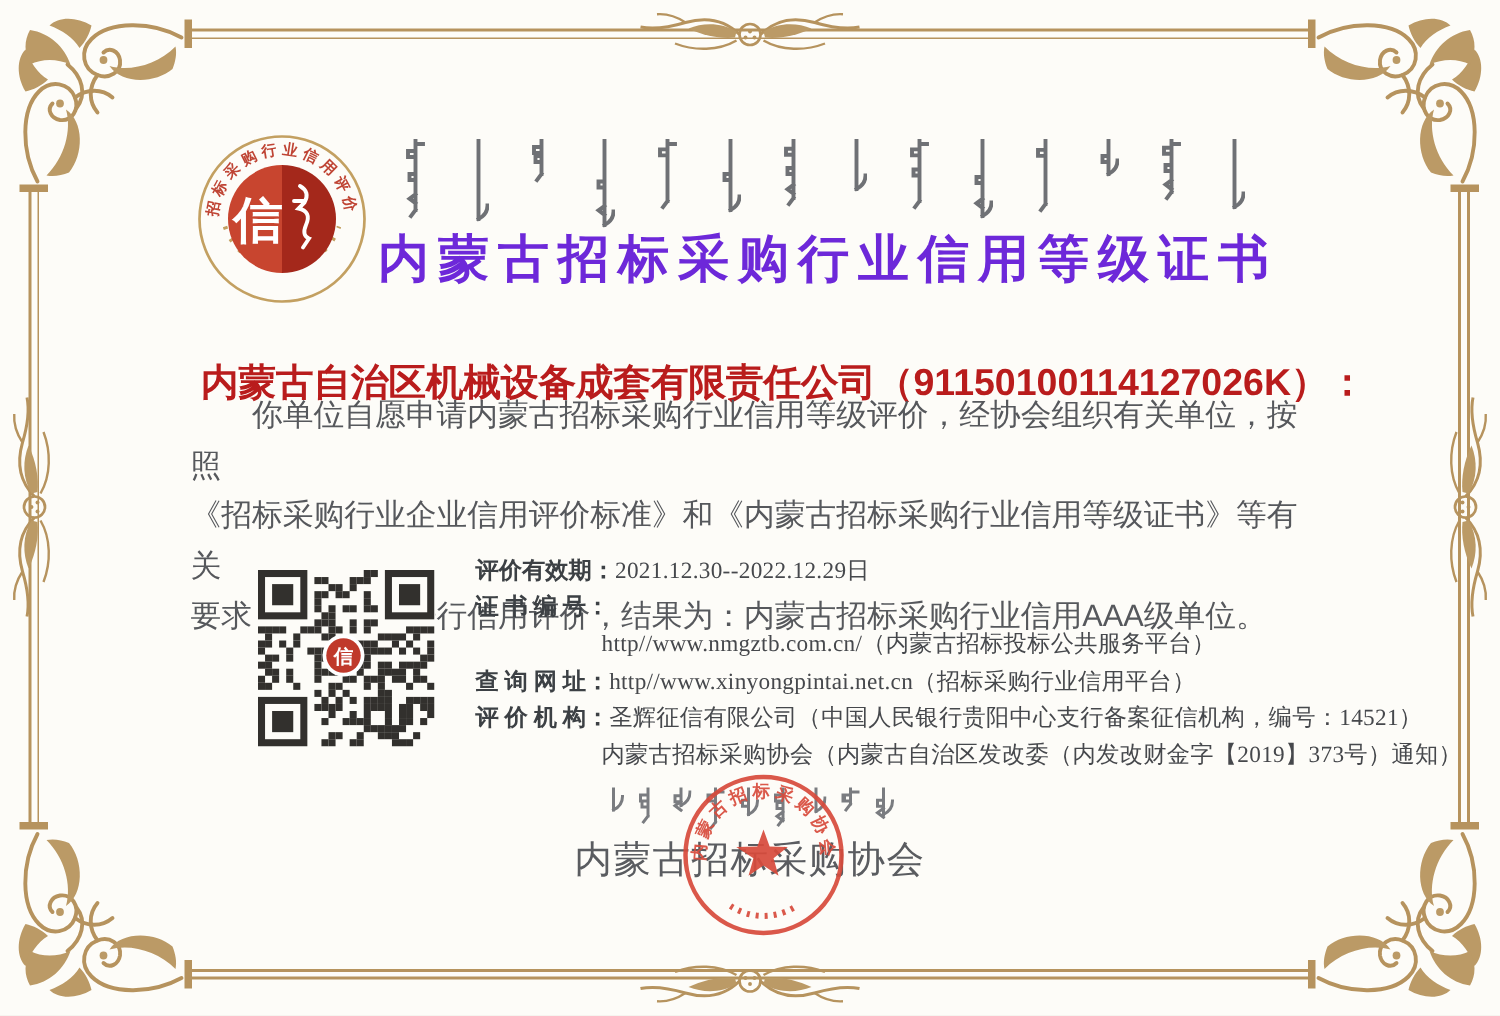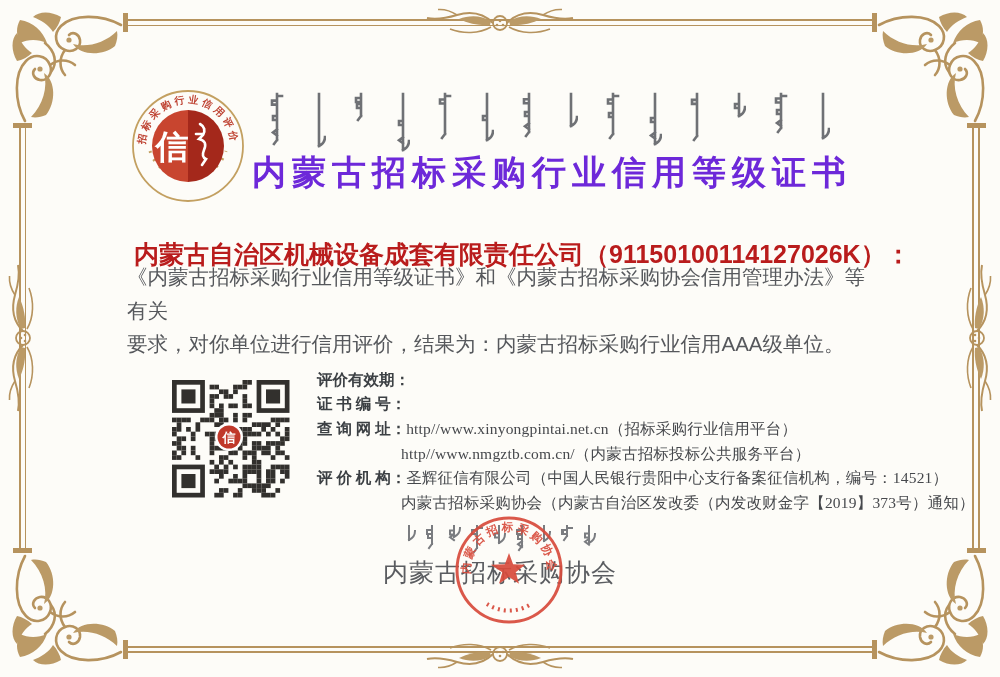--- a/index.html
+++ b/index.html
@@ -188,21 +188,22 @@
         <path d="M9,2 V36 M9,6.4799999999999995 h-5 v4 h5 M9,18 h-4 v4 h4 M9,4 h5 M9,28.080000000000002 l-4,3 l4,3 M9,36 l-3,4" fill="none" stroke="#6f7175" stroke-width="2.6" stroke-linecap="square"></path>
       </svg>
       <svg width="16" height="54" viewBox="0 0 16 54">
         <path d="M9,2 V46 M9,46 q6,-3 6,-9" fill="none" stroke="#6f7175" stroke-width="2.6" stroke-linecap="square"></path>
       </svg>
     </div>
 
   <h1 class="title">内蒙古招标采购行业信用等级证书</h1>
   <div class="company">内蒙古自治区机械设备成套有限责任公司（91150100114127026K）：</div>
   <div class="bodytext">
-    <div>《内蒙古招标采购行业信用等级证书》和《内蒙古招标采购协会信用管理办法》等有关</div>
+    <div class="l1">你单位自愿申请内蒙古招标采购行业信用等级评价，经协会组织有关单位，按照</div>
+    <div>《招标采购行业企业信用评价标准》和《内蒙古招标采购行业信用等级证书》等有关</div>
     <div>要求，对你单位进行信用评价，结果为：内蒙古招标采购行业信用AAA级单位。</div>
   </div>
 
   <div class="qr" id="qrBox"><svg width="122" height="122" viewBox="0 0 122 122">
         <rect x="0" y="0" width="122" height="122" fill="#fdfcf8"></rect>
         <rect x="74.5" y="4" width="4.7" height="4.7" fill="#32302d"></rect>
         <rect x="79.2" y="4" width="4.7" height="4.7" fill="#32302d"></rect>
         <rect x="41.6" y="8.7" width="4.7" height="4.7" fill="#32302d"></rect>
         <rect x="46.300000000000004" y="8.7" width="4.7" height="4.7" fill="#32302d"></rect>
         <rect x="65.1" y="8.7" width="4.7" height="4.7" fill="#32302d"></rect>
@@ -417,31 +418,32 @@
         <rect x="8.7" y="93.3" width="23.5" height="23.5" fill="#fdfcf8"></rect>
         <rect x="13.4" y="98" width="14.100000000000001" height="14.100000000000001" fill="#32302d"></rect>
         <circle cx="61" cy="61" r="14" fill="#ffffff"></circle>
         <circle cx="61" cy="61" r="11.5" fill="#c0392b"></circle>
         <text x="61" y="66" text-anchor="middle" font-size="13" font-weight="bold" fill="#ffffff">信</text>
       </svg></div>
 
   <div class="details">
     <div class="drow">
       <span class="dlabel">评价有效期：</span>
+      <span class="dvalue">2021.12.30--2022.12.29日</span>
     </div>
     <div class="drow">
       <span class="dlabel">证 书 编 号：</span>
+    </div>
+    <div class="drow">
+      <span class="dlabel"></span>
+      <span class="dvalue">http//www.nmgztb.com.cn/（内蒙古招标投标公共服务平台）</span>
     </div>
     <div class="drow">
       <span class="dlabel">查 询 网 址：</span>
       <span class="dvalue">http//www.xinyongpintai.net.cn（招标采购行业信用平台）</span>
-    </div>
-    <div class="drow">
-      <span class="dlabel"></span>
-      <span class="dvalue">http//www.nmgztb.com.cn/（内蒙古招标投标公共服务平台）</span>
     </div>
     <div class="drow">
       <span class="dlabel">评 价 机 构：</span>
       <span class="dvalue">圣辉征信有限公司（中国人民银行贵阳中心支行备案征信机构，编号：14521）</span>
     </div>
     <div class="drow">
       <span class="dlabel"></span>
       <span class="dvalue">内蒙古招标采购协会（内蒙古自治区发改委（内发改财金字【2019】373号）通知）</span>
     </div>
   </div>

